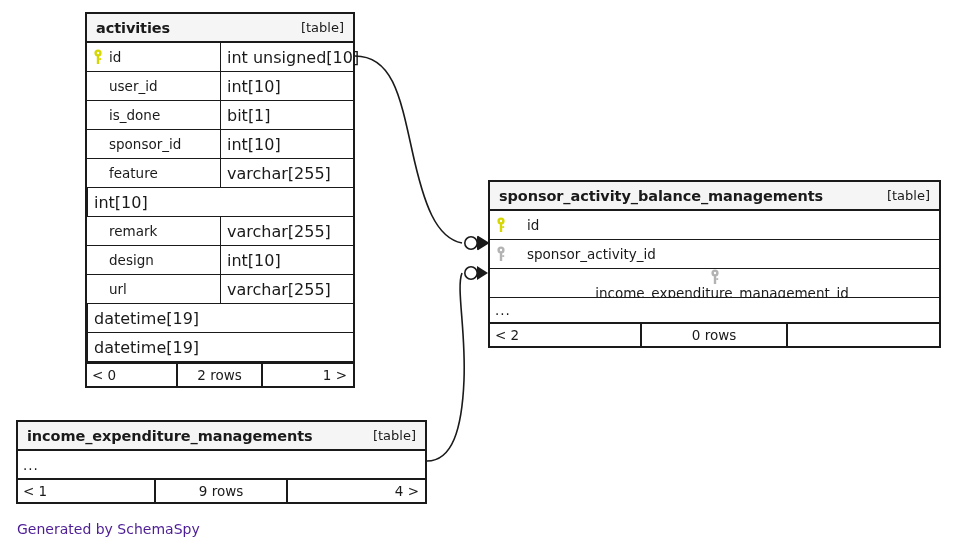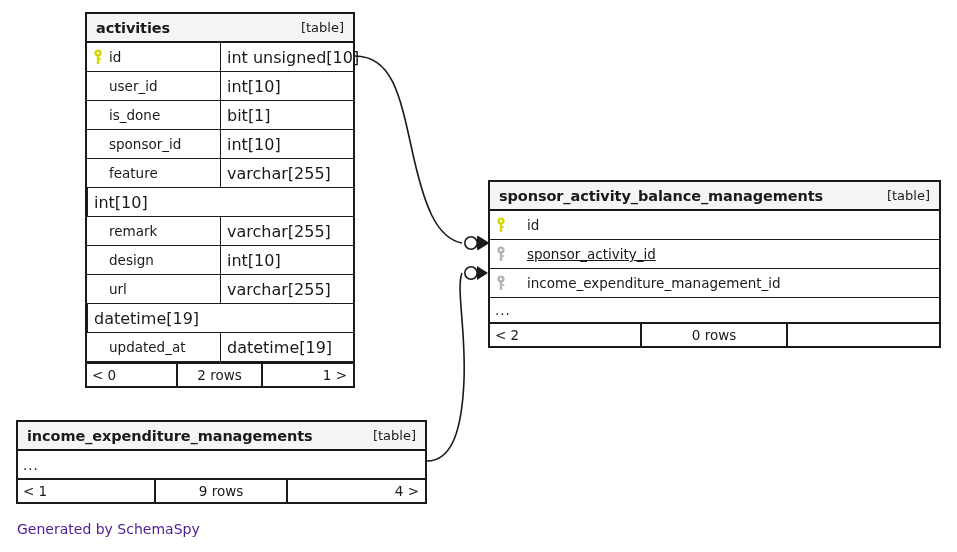--- a/index.html
+++ b/index.html
@@ -211,21 +211,20 @@
     <div class="row">
       <div class="cell-name indent" style="width:133px;">url</div>
       <div class="cell-type" style="width:133px;">varchar[255]</div>
     </div>
 
     <div class="row">
       <div class="cell-type" style="width:133px;">datetime[19]</div>
     </div>
 
     <div class="row">
-      <div class="cell-name indent" style="width:133px;">updated_at</div>
       <div class="cell-type" style="width:133px;">datetime[19]</div>
     </div>
 
     <div class="footer">
       <div class="f-left">&lt; 0</div>
       <div class="f-mid">2 rows</div>
       <div class="f-right">1 &gt;</div>
     </div>
   </div>
 
@@ -253,26 +252,26 @@
     <div class="row">
       <div class="cell-name" style="width:100%;">
         <span class="keyslot">
           <svg class="key-icon" width="10" height="16" viewBox="0 0 10 16">
             <circle cx="5" cy="4" r="3.6" fill="#b3b3b3"></circle>
             <circle cx="5" cy="4" r="1.2" fill="#ffffff"></circle>
             <rect x="3.8" y="6.6" width="2.4" height="8.4" fill="#b3b3b3"></rect>
             <rect x="6.2" y="9.2" width="2" height="1.7" fill="#b3b3b3"></rect>
           </svg>
         </span>
-        <span style="padding-left:15px;text-decoration:underline;">sponsor_activity_id</span>
+        <span style="padding-left:15px;">sponsor_activity_id</span>
       </div>
     </div>
 
     <div class="row">
-      <div class="cell-name" style="width:100%;">
+      <div class="cell-name" style="width:100%;flex-direction:column;">
         <span class="keyslot">
           <svg class="key-icon" width="10" height="16" viewBox="0 0 10 16">
             <circle cx="5" cy="4" r="3.6" fill="#b3b3b3"></circle>
             <circle cx="5" cy="4" r="1.2" fill="#ffffff"></circle>
             <rect x="3.8" y="6.6" width="2.4" height="8.4" fill="#b3b3b3"></rect>
             <rect x="6.2" y="9.2" width="2" height="1.7" fill="#b3b3b3"></rect>
           </svg>
         </span>
         <span style="padding-left:15px;">income_expenditure_management_id</span>
       </div>

